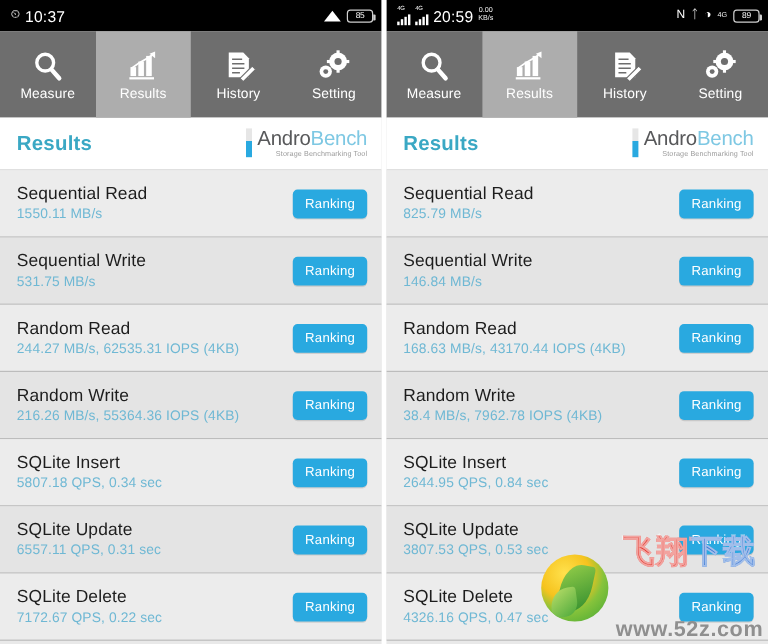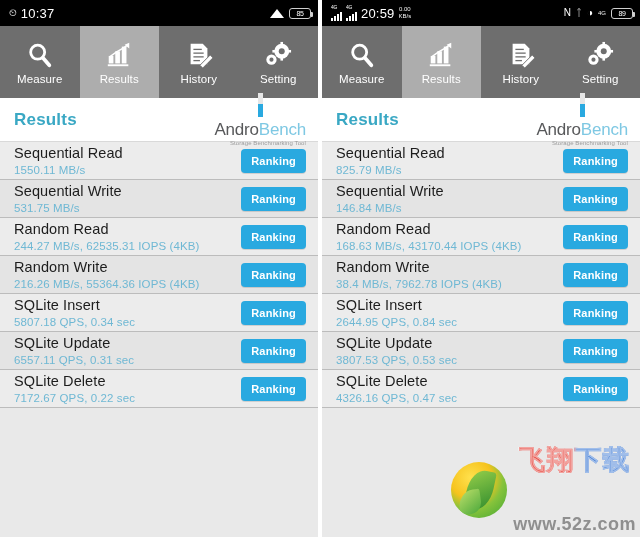--- a/index.html
+++ b/index.html
@@ -61,43 +61,43 @@
   .tab-icon { width: 30px; height: 30px; display:flex; align-items:center; justify-content:center; }
   .tab-icon svg { display:block; }
 
   
   .app-header {
     height: 44px; background: #ffffff; display: flex; align-items: center;
     justify-content: space-between; padding: 0 12px 0 14px;
     border-bottom: 1px solid #d9d9d9;
   }
   .app-title { color: #3aa8c4; font-size: 17px; font-weight: bold; letter-spacing: .2px; }
-  .logo { display: flex; align-items: center; gap: 4px; flex-direction: column; }
+  .logo { display: flex; align-items: flex-start; gap: 4px; }
   .logo-bar {
     width: 5px; height: 24px; background: linear-gradient(#e6e6e6 0%, #e6e6e6 45%, #29a9e0 45%, #29a9e0 100%);
   }
   .logo-text { display: flex; flex-direction: column; align-items: flex-end; line-height: 1; }
   .logo-main { font-size: 17px; letter-spacing: -.2px; }
   .logo-main .a { color: #58595b; }
   .logo-main .b { color: #7ec8e3; }
   .logo-sub { font-size: 6px; color: #9b9b9b; letter-spacing: .1px; margin-top: 2px; }
 
   
   .list { background: #e9e9e9; }
   .row {
-    height: 38px; display: flex; align-items: center; justify-content: space-between;
+    height: 56px; display: flex; align-items: center; justify-content: space-between;
     padding: 0 12px 0 14px; border-bottom: 1px solid #bcbcbc;
     background: #ececec;
   }
   .row:nth-child(even) { background: #e4e4e4; }
   .row-texts { display: flex; flex-direction: column; gap: 3px; }
   .row-title { font-size: 14.5px; color: #1d1d1d; letter-spacing: .1px; }
   .row-value { font-size: 11.5px; color: #6fb8d4; letter-spacing: .1px; }
   .rank-btn {
-    background: #29a9e0; color: #ffffff; font-size: 11px; font-weight: bold;
+    background: #29a9e0; color: #ffffff; font-size: 11px; font-weight: normal;
     border-radius: 4px; padding: 6px 10px; border: none; letter-spacing: .2px;
     box-shadow: 0 1px 0 rgba(0,0,0,.12);
   }
 
   
   .watermark {
     position: absolute; right: 4px; bottom: 4px; display: flex; align-items: center; gap: 6px;
     pointer-events: none;
   }
   .wm-logo {

